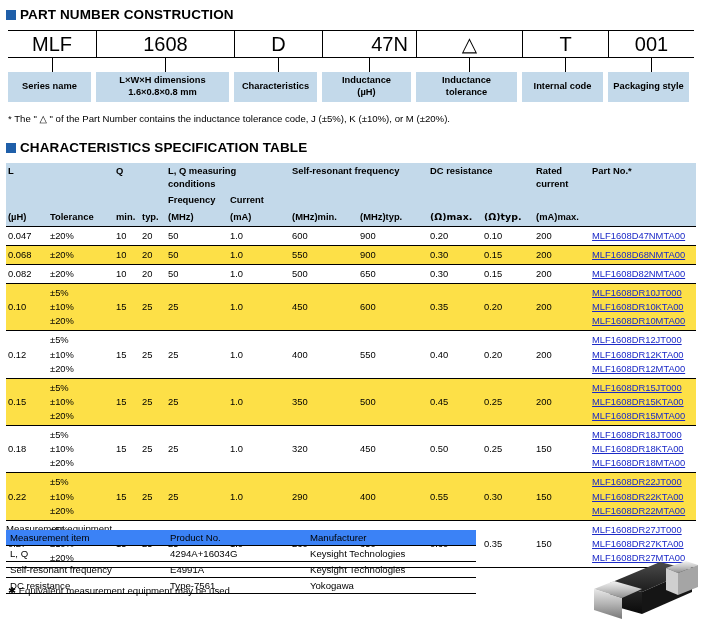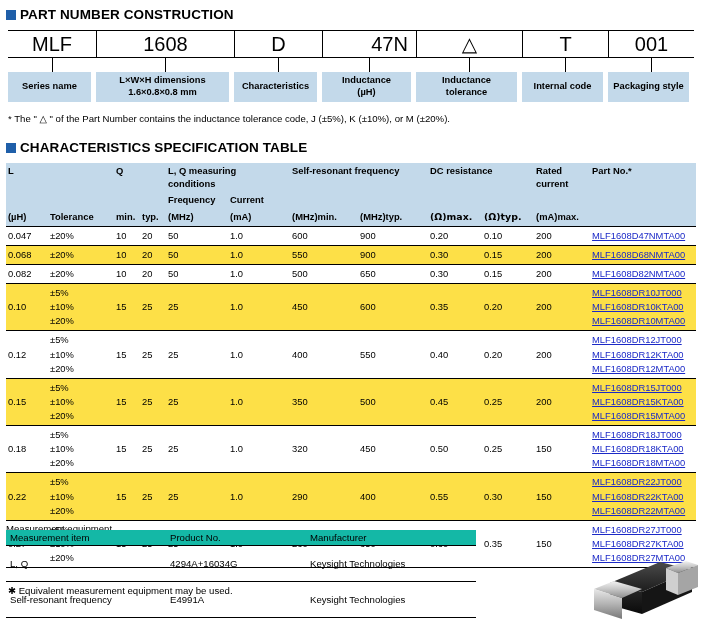--- a/index.html
+++ b/index.html
@@ -162,28 +162,28 @@
   #meq {
     position: absolute;
     left: 6px;
     top: 530px;
     width: 470px;
     border-collapse: collapse;
     table-layout: fixed;
     font-size: 9.6px;
   }
   #meq th {
-    background: #14b8a6;
+    background: #3b82f6;
     text-align: left;
     font-weight: normal;
     padding: 2px 4px;
     border-bottom: 1px solid #000;
   }
   #meq td {
-    padding: 12px 4px;
+    padding: 2px 4px;
     border-bottom: 1px solid #000;
   }
   #meq-note {
     position: absolute;
     left: 8px;
     top: 585px;
     font-size: 9.6px;
   }
 
   

